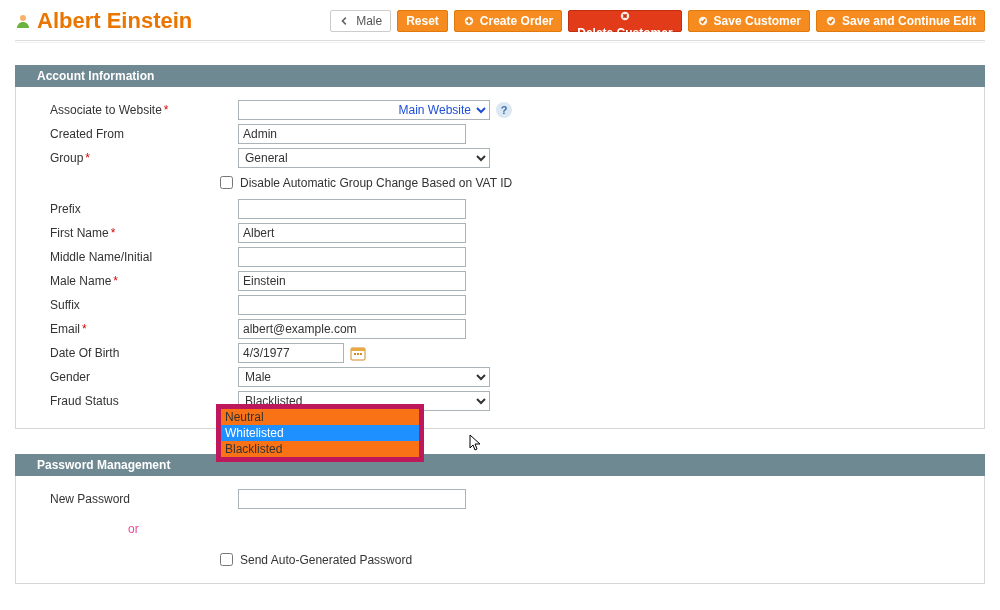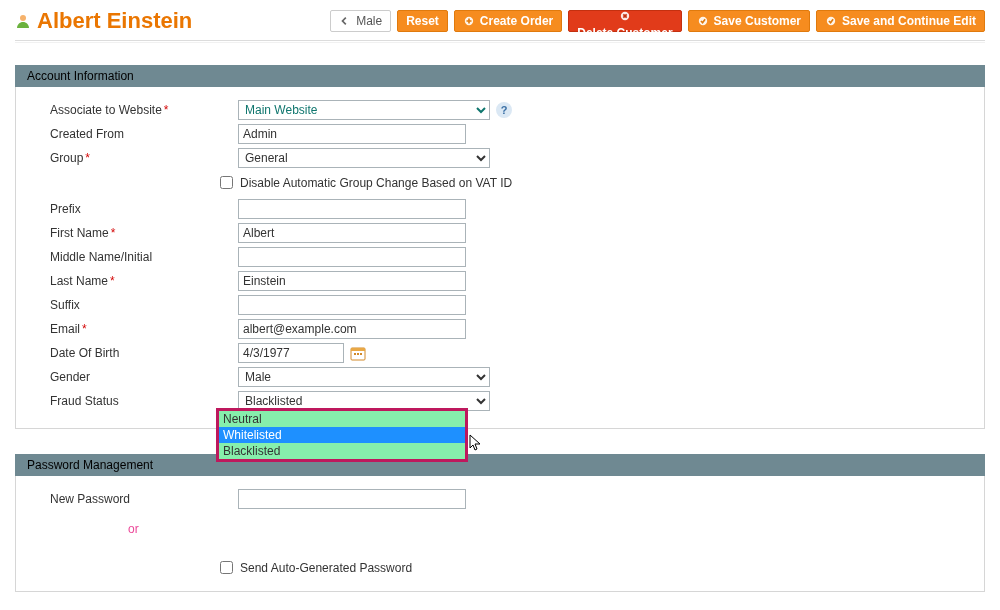--- a/index.html
+++ b/index.html
@@ -78,24 +78,24 @@
     height: 3px;
     border-top: 1px solid #dcdcdc;
     border-bottom: 1px solid #f1f1f1;
     margin-top: 2px;
     margin-bottom: 22px;
   }
 
   
   .section-bar {
     background: #6F8992;
-    color: #000000;
-    font-weight: normal;
-    font-size: 12px;
-    padding: 4px 12px;
+    color: #ffffff;
+    font-weight: bold;
+    font-size: 12px;
+    padding: 4px 22px;
   }
   .section-gap { height: 25px; }
 
   
   .form-body {
     border: 1px solid #D6D6D6;
     border-top: none;
     padding: 12px 10px 14px 10px;
     position: relative;
   }
@@ -148,23 +148,23 @@
     color:#3A6FA5;font-weight:bold;font-size:11px;
   }
   .date-icon { width:16px;height:16px; }
   .checkbox { width:13px; height:13px; }
   .muted-label { font-size:12px; color:#333; }
 
   
   .dropdown-overlay {
     position: absolute;
     left: 200px;
-    width: 252px;
-    border: 3px solid #be185d;
-    background: #86efac;
+    width: 208px;
+    border: 5px solid #be185d;
+    background: #f97316;
     z-index: 20;
   }
   .dropdown-overlay .opt {
     padding: 1px 4px;
     font-size: 12px;
     color: #333;
     cursor: default;
   }
   .dropdown-overlay .opt.hi {
     background: #1E90FF;
@@ -247,21 +247,21 @@
     </div>
   </div>
   <div class="divider"></div>
 
   <div class="section-bar">Account Information</div>
   <div class="form-body" style="position:relative;">
 
     <div class="form-row">
       <div class="form-label"><span>Associate to Website</span><span class="req-star">*</span></div>
       <div class="form-field">
-        <select class="ctrl-select" style="color:#0f766e;">
+        <select class="ctrl-select" style="color:#1d4ed8;text-align:right;">
           <option>Main Website</option>
         </select>
         <span class="help-icon">?</span>
       </div>
     </div>
 
     <div class="form-row">
       <div class="form-label"><span>Created From</span></div>
       <div class="form-field">
         <input class="ctrl-text w-wide" value="Admin" style="">
@@ -296,21 +296,21 @@
     </div>
 
     <div class="form-row">
       <div class="form-label"><span>Middle Name/Initial</span></div>
       <div class="form-field">
         <input class="ctrl-text w-wide" value="" style="">
       </div>
     </div>
 
     <div class="form-row">
-      <div class="form-label"><span>Last Name</span><span class="req-star">*</span></div>
+      <div class="form-label"><span>Male Name</span><span class="req-star">*</span></div>
       <div class="form-field">
         <input class="ctrl-text w-wide" value="Einstein" style="">
       </div>
     </div>
 
     <div class="form-row">
       <div class="form-label"><span>Suffix</span></div>
       <div class="form-field">
         <input class="ctrl-text w-wide" value="" style="">
       </div>
@@ -378,20 +378,20 @@
 
     <div class="form-row">
       <div class="form-label"><span>New Password</span></div>
       <div class="form-field">
         <input type="password" class="ctrl-text w-wide" value="" style="">
       </div>
     </div>
 
     <div class="or-line">or</div>
 
-    <div class="sub-row" style="margin-top:12px;">
+    <div class="sub-row" style="margin-top:4px;">
       <input type="checkbox" class="checkbox" style="">
       <span class="muted-label">Send Auto-Generated Password</span>
     </div>
 
   </div>
 
 </div>
 
 </body></html>

